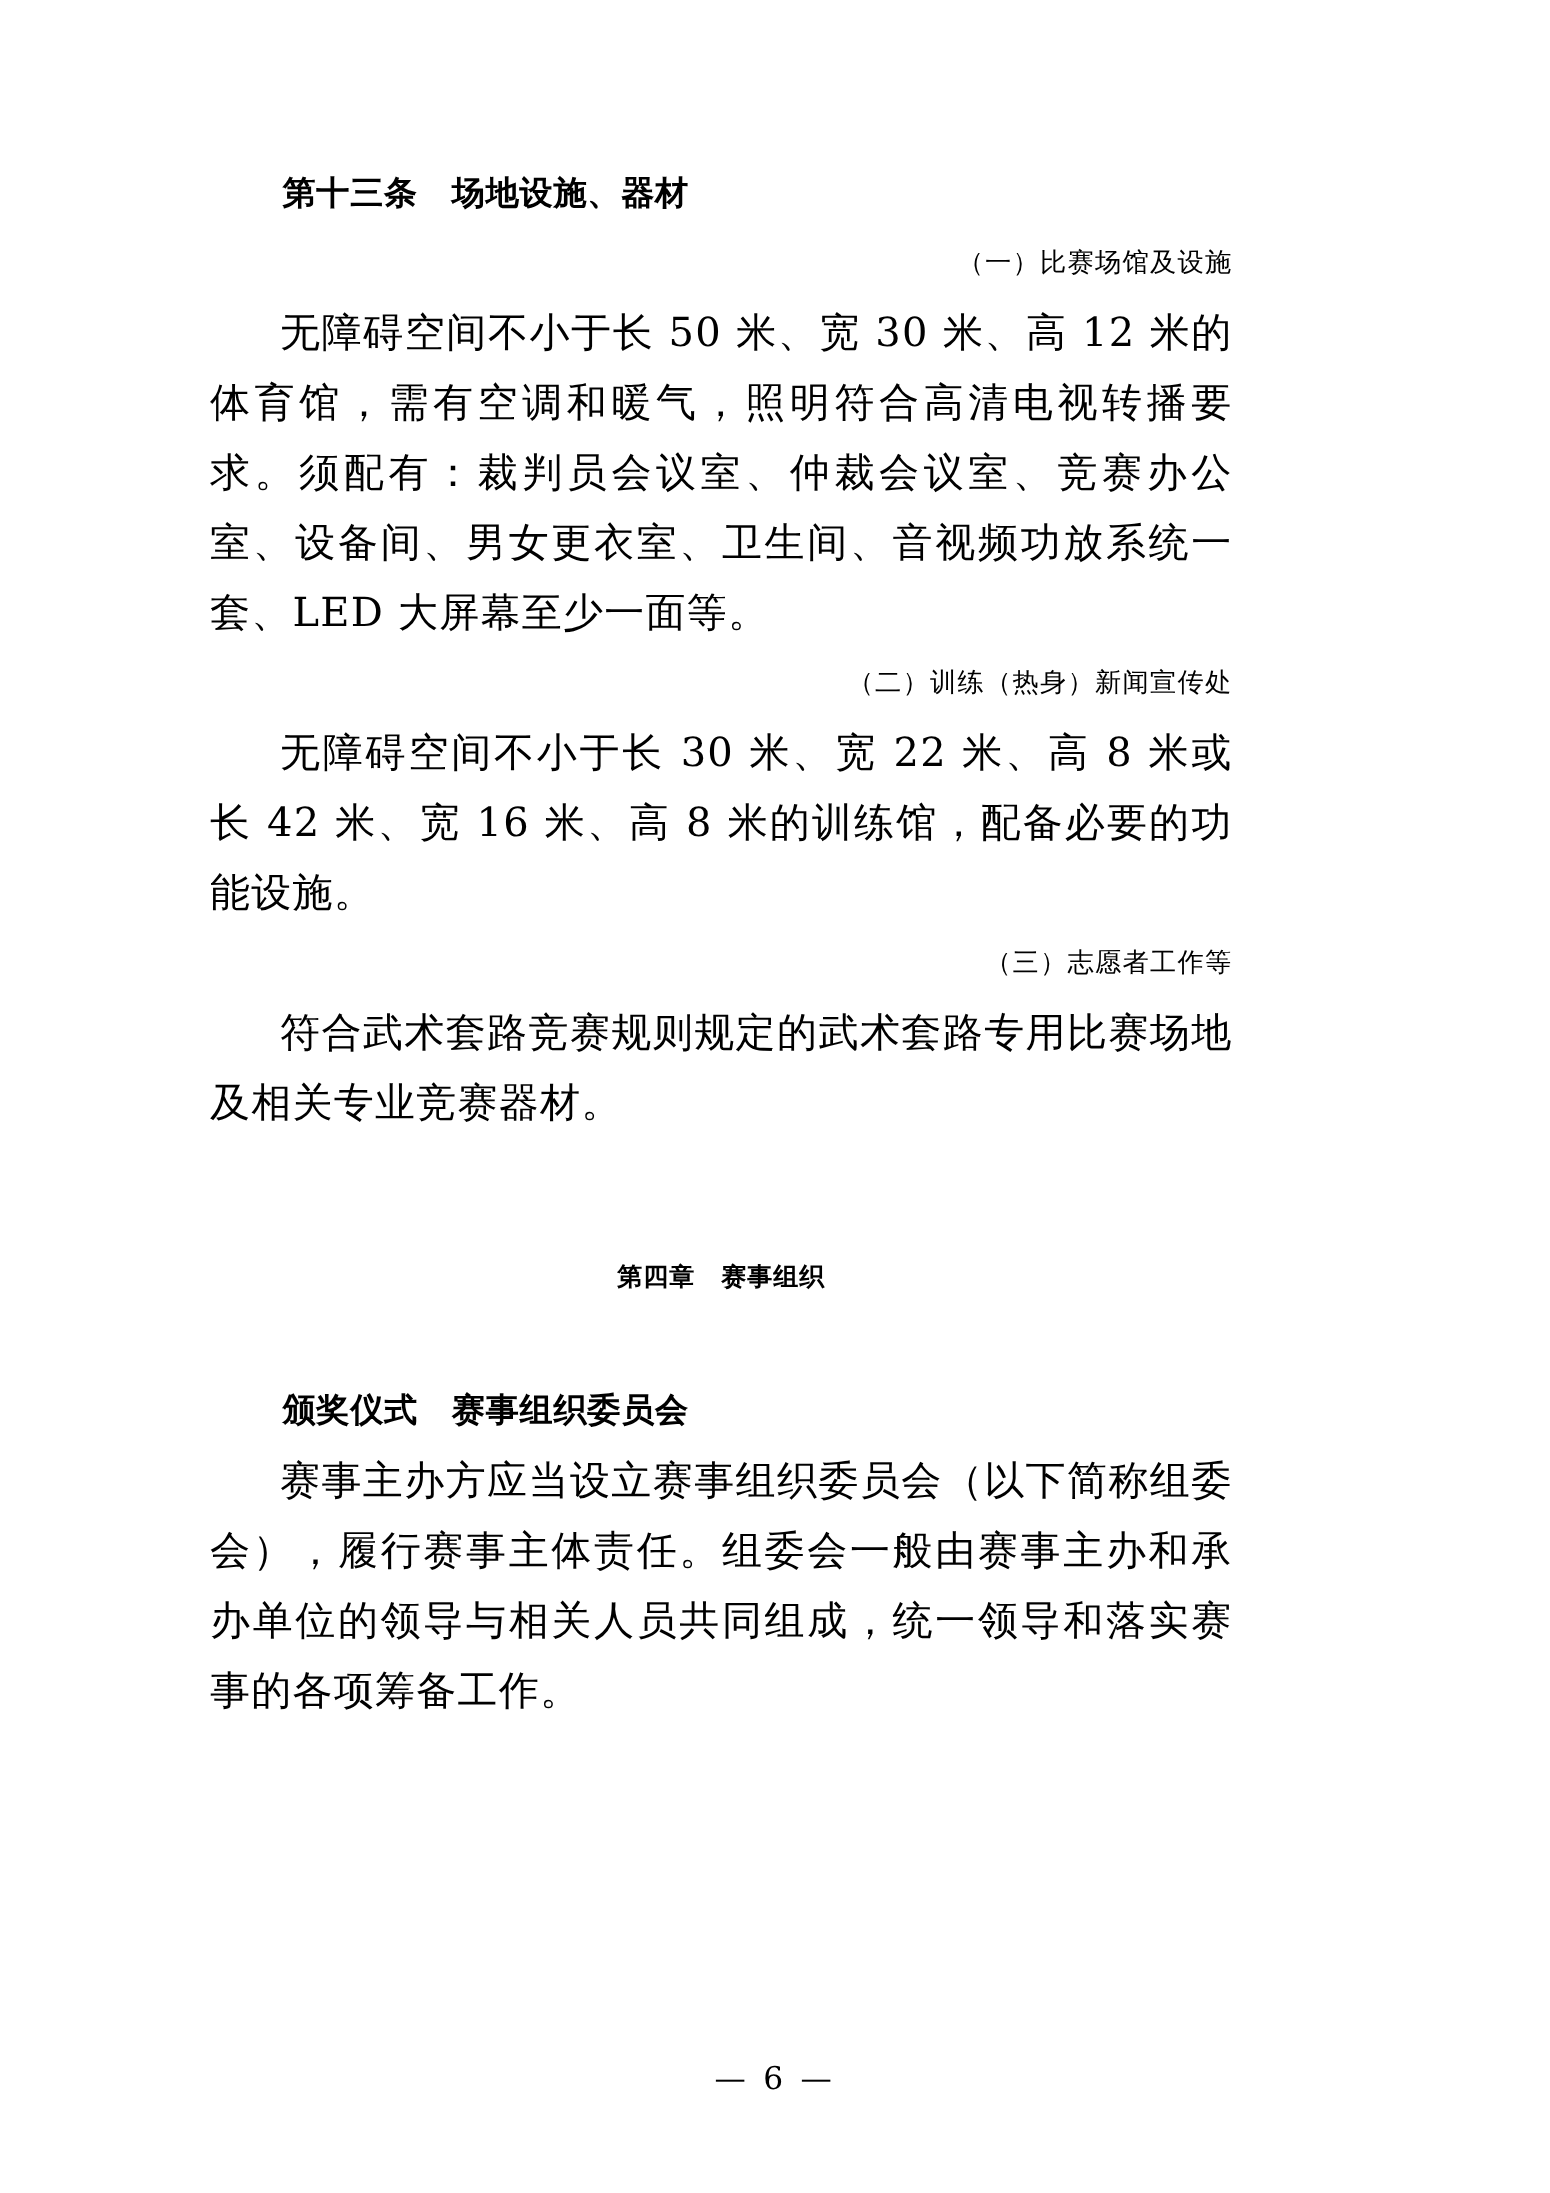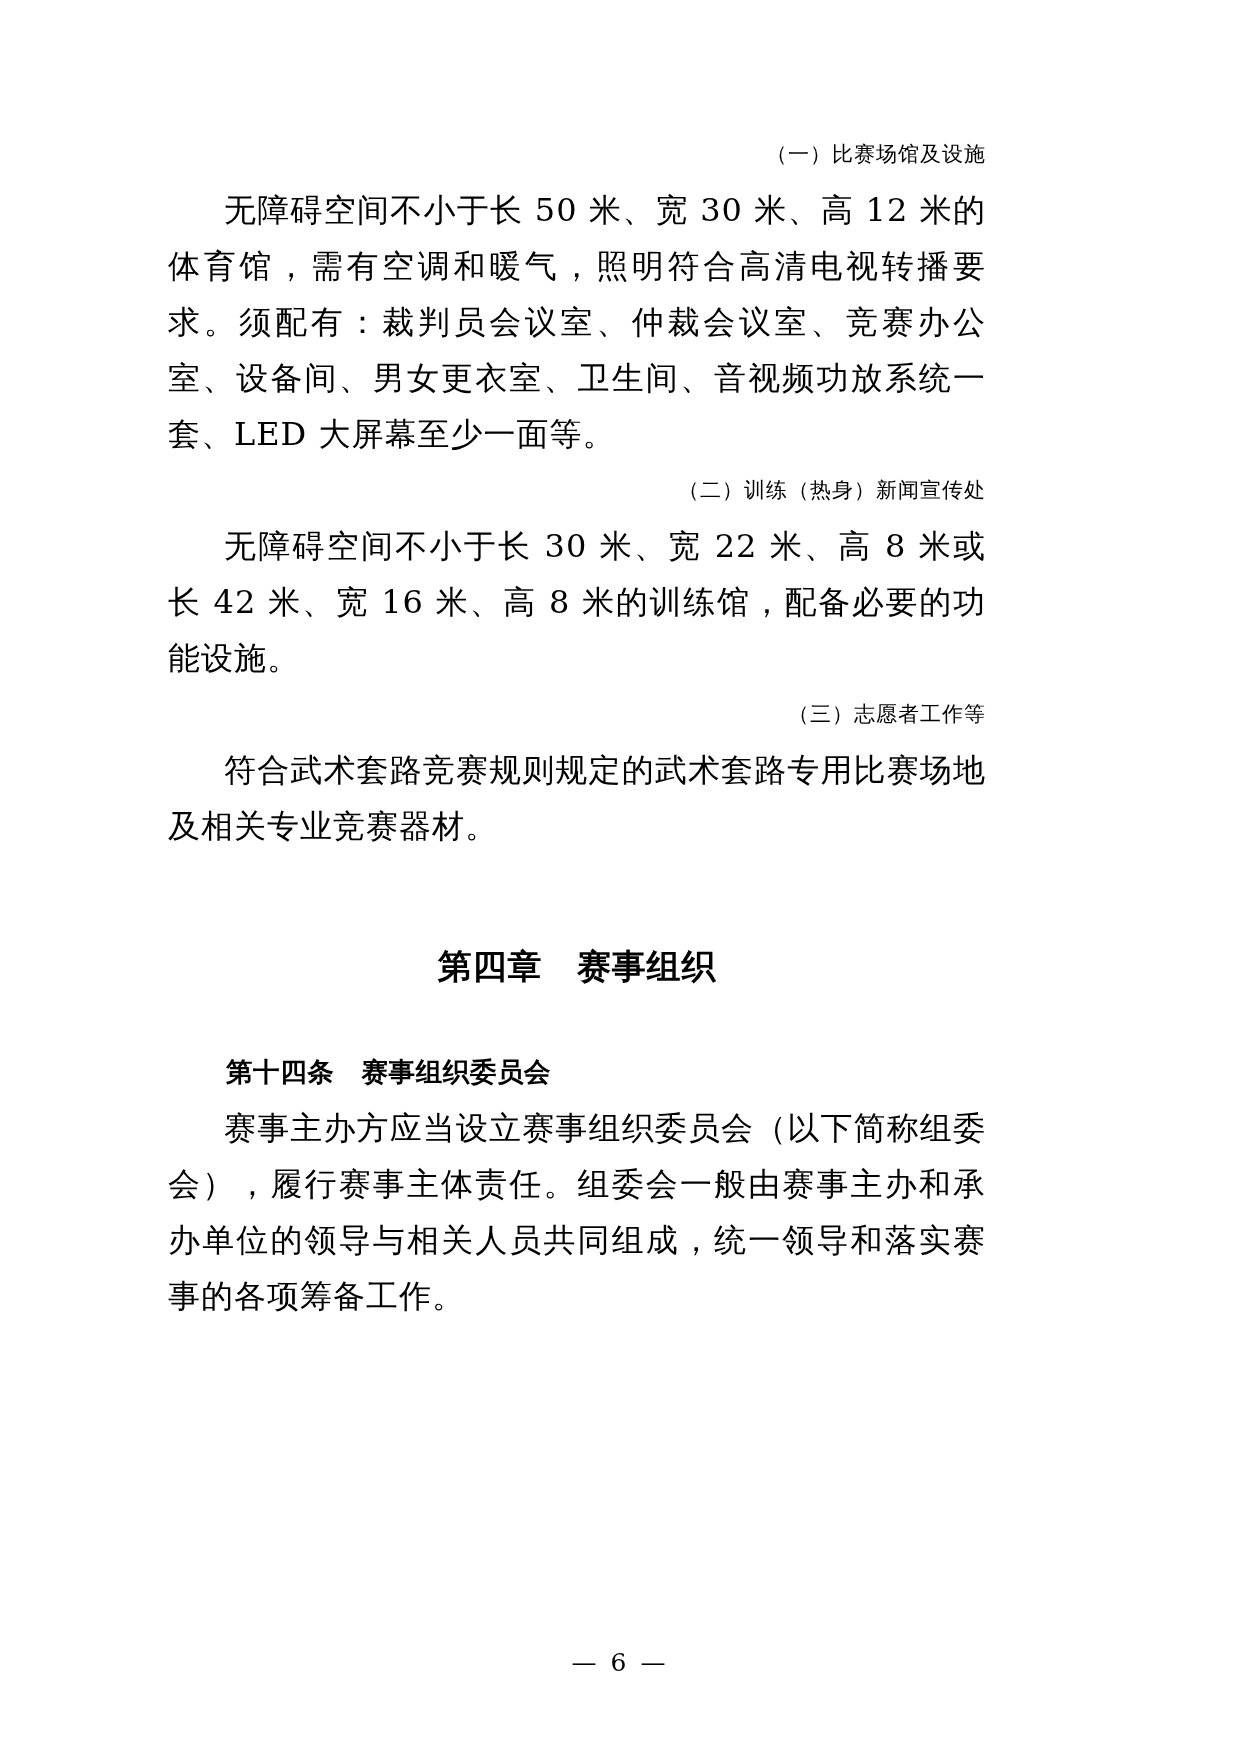--- a/index.html
+++ b/index.html
@@ -43,21 +43,21 @@
     letter-spacing: 0.6px;
     text-indent: 58px;
     margin: 0;
     white-space: pre;
   }
 
   
   .chapter-heading {
     font-family: "Liberation Sans", "DejaVu Sans", sans-serif;
     font-weight: bold;
-    font-size: 34px;
+    font-size: 20px;
     line-height: 56px;
     letter-spacing: 0.8px;
     text-align: center;
     margin: 0;
     white-space: pre;
   }
 
   
   .body-par {
     font-family: "DejaVu Serif", "Liberation Serif", serif;
@@ -97,27 +97,28 @@
     font-size: 25px;
     letter-spacing: 3px;
     color: #000000;
   }
 </style>
 </head>
 <body>
 
 <div class="page">
   <div class="content" id="content-root">
+      <div class="article-heading">第十三条　场地设施、器材</div>
       <div class="sub-item">（一）比赛场馆及设施</div>
       <div class="body-par">无障碍空间不小于长 50 米、宽 30 米、高 12 米的体育馆，需有空调和暖气，照明符合高清电视转播要求。须配有：裁判员会议室、仲裁会议室、竞赛办公室、设备间、男女更衣室、卫生间、音视频功放系统一套、LED 大屏幕至少一面等。</div>
       <div class="sub-item">（二）训练（热身）新闻宣传处</div>
       <div class="body-par">无障碍空间不小于长 30 米、宽 22 米、高 8 米或长 42 米、宽 16 米、高 8 米的训练馆，配备必要的功能设施。</div>
       <div class="sub-item">（三）志愿者工作等</div>
       <div class="body-par">符合武术套路竞赛规则规定的武术套路专用比赛场地及相关专业竞赛器材。</div>
       <div class="gap-before-chapter"></div>
       <div class="chapter-heading">第四章　赛事组织</div>
       <div class="gap-after-chapter"></div>
-      <div class="article-heading">第十四条　赛事组织委员会</div>
+      <div class="article-heading">颁奖仪式　赛事组织委员会</div>
       <div class="body-par">赛事主办方应当设立赛事组织委员会（以下简称组委会），履行赛事主体责任。组委会一般由赛事主办和承办单位的领导与相关人员共同组成，统一领导和落实赛事的各项筹备工作。</div>
     </div>
 
   <div class="footer">— 6 —</div>
 </div>
 
 </body></html>

